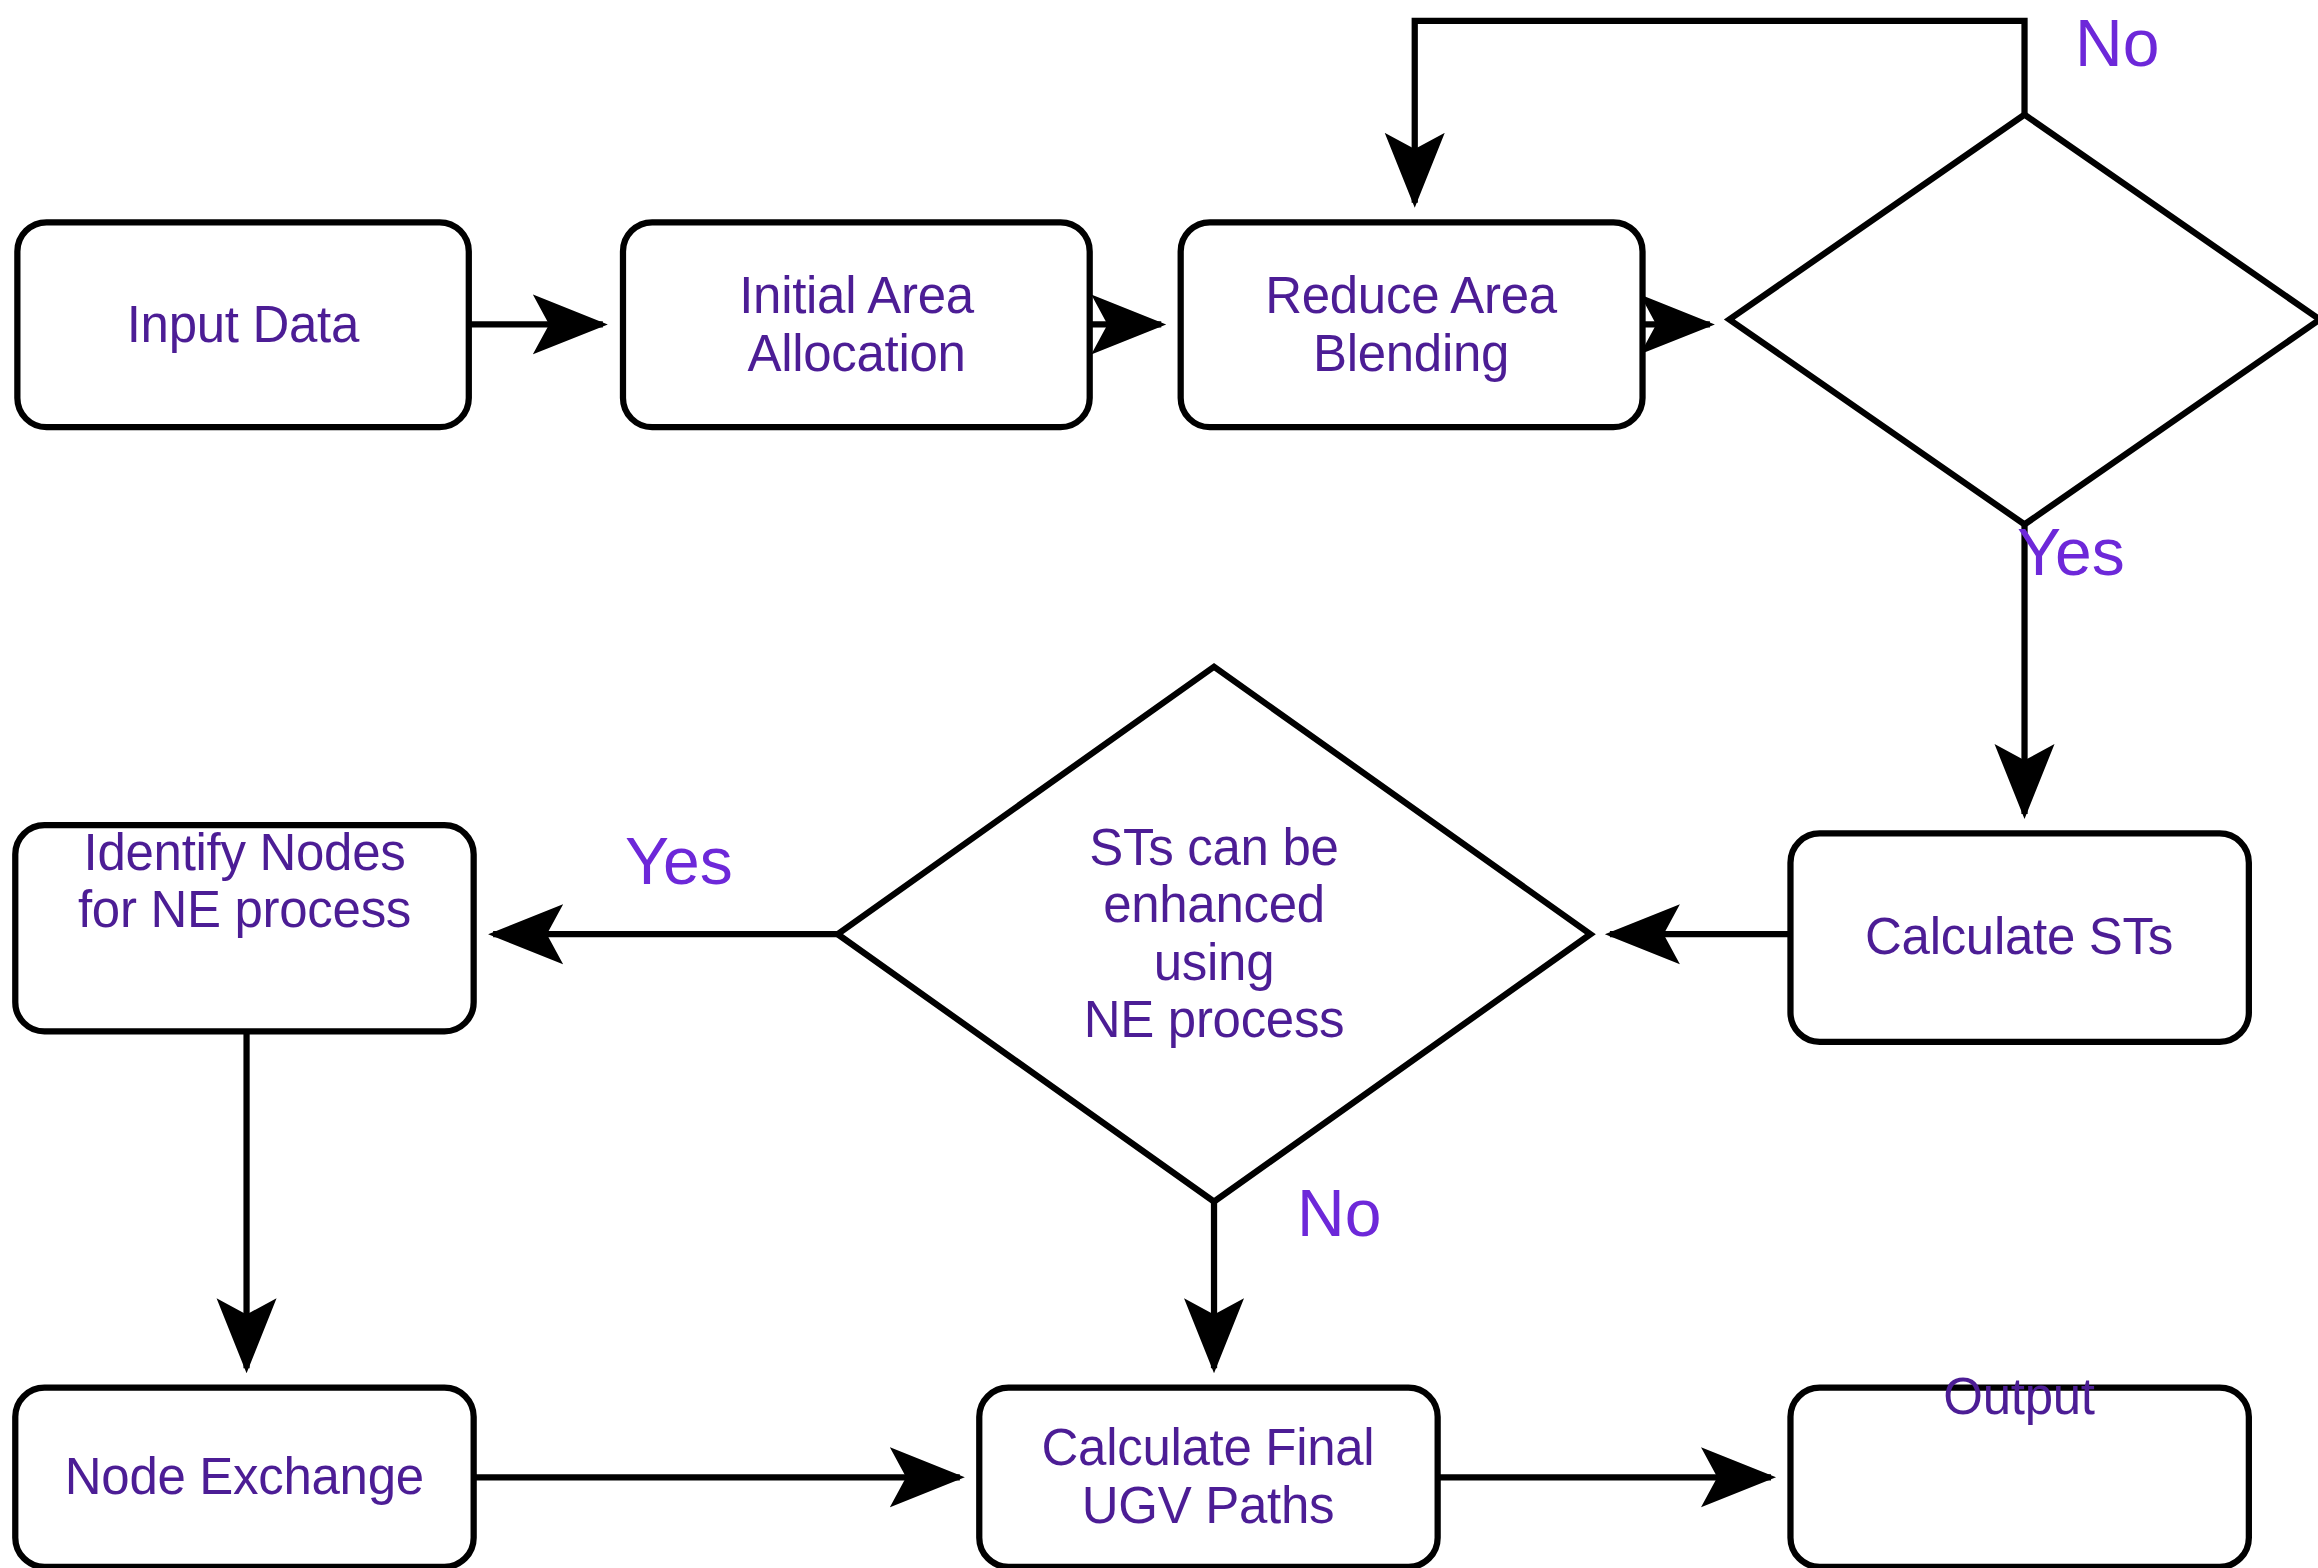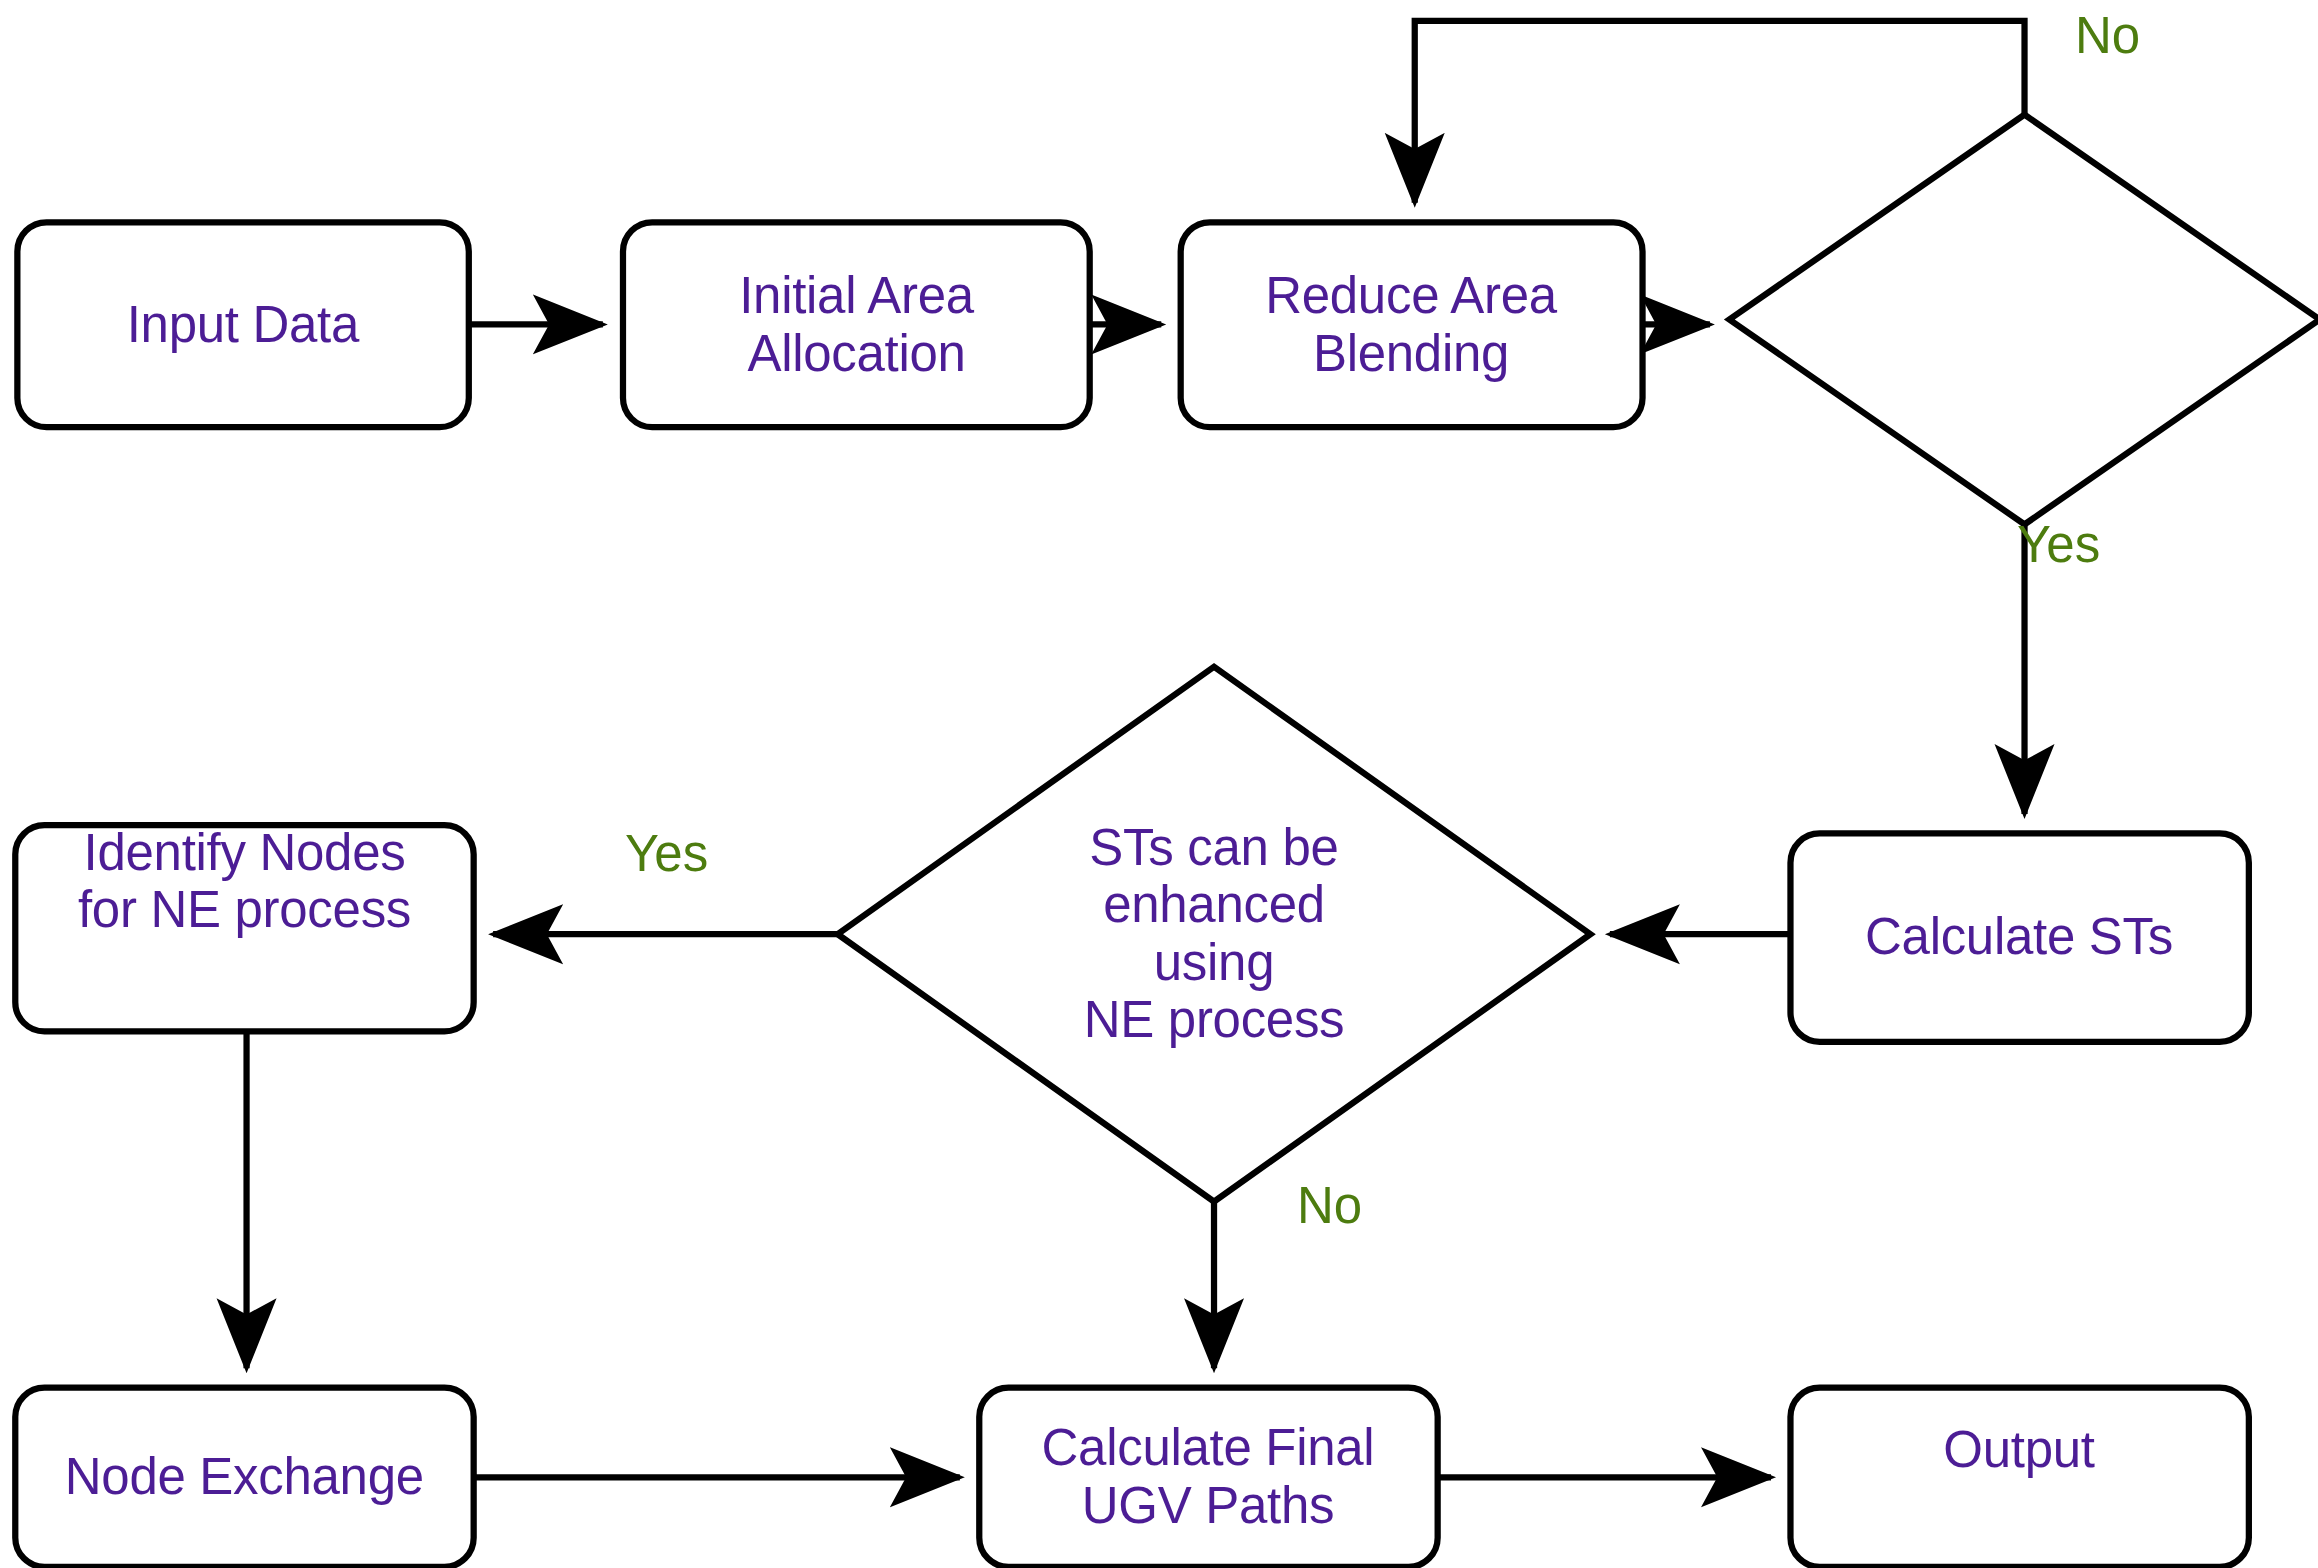--- a/index.html
+++ b/index.html
@@ -13,23 +13,23 @@
     color:#4c1d95;
     font-family:"Liberation Sans",sans-serif;
     font-size:51px;
     line-height:1.12;
     letter-spacing:-0.3px;
     white-space:pre-line;
     pointer-events:none;
   }
   .edge-label{
     position:absolute;
-    color:#4d7c0f;
+    color:#6d28d9;
     font-family:"Liberation Sans",sans-serif;
-    font-size:51px;
+    font-size:66px;
     line-height:1;
     white-space:nowrap;
   }
   .hit{position:absolute;}
 </style>
 </head>
 <body>
 
 <div id="stage">
 
@@ -99,21 +99,21 @@
 NE process</div>
 
   <div class="node-label" style="left:7px;top:778px;width:475px;height:206px;">Identify Nodes
 for NE process</div>
 
   <div class="node-label" style="left:8.3px;top:1387px;width:472px;height:179px;">Node Exchange</div>
 
   <div class="node-label" style="left:979px;top:1387px;width:458px;height:179px;">Calculate Final
 UGV Paths</div>
 
-  <div class="node-label" style="left:1790px;top:1360px;width:458px;height:179px;">Output</div>
+  <div class="node-label" style="left:1790px;top:1307px;width:458px;height:179px;">Output</div>
 
   <div class="edge-label" style="left:2075px;top:9.7px;">No</div>
 
   <div class="edge-label" style="left:2017px;top:519px;">Yes</div>
 
   <div class="edge-label" style="left:625px;top:828px;">Yes</div>
 
   <div class="edge-label" style="left:1297px;top:1180px;">No</div>
 
   <div class="hit" style="left:17.4px;top:222px;width:451px;height:205px;"></div>

